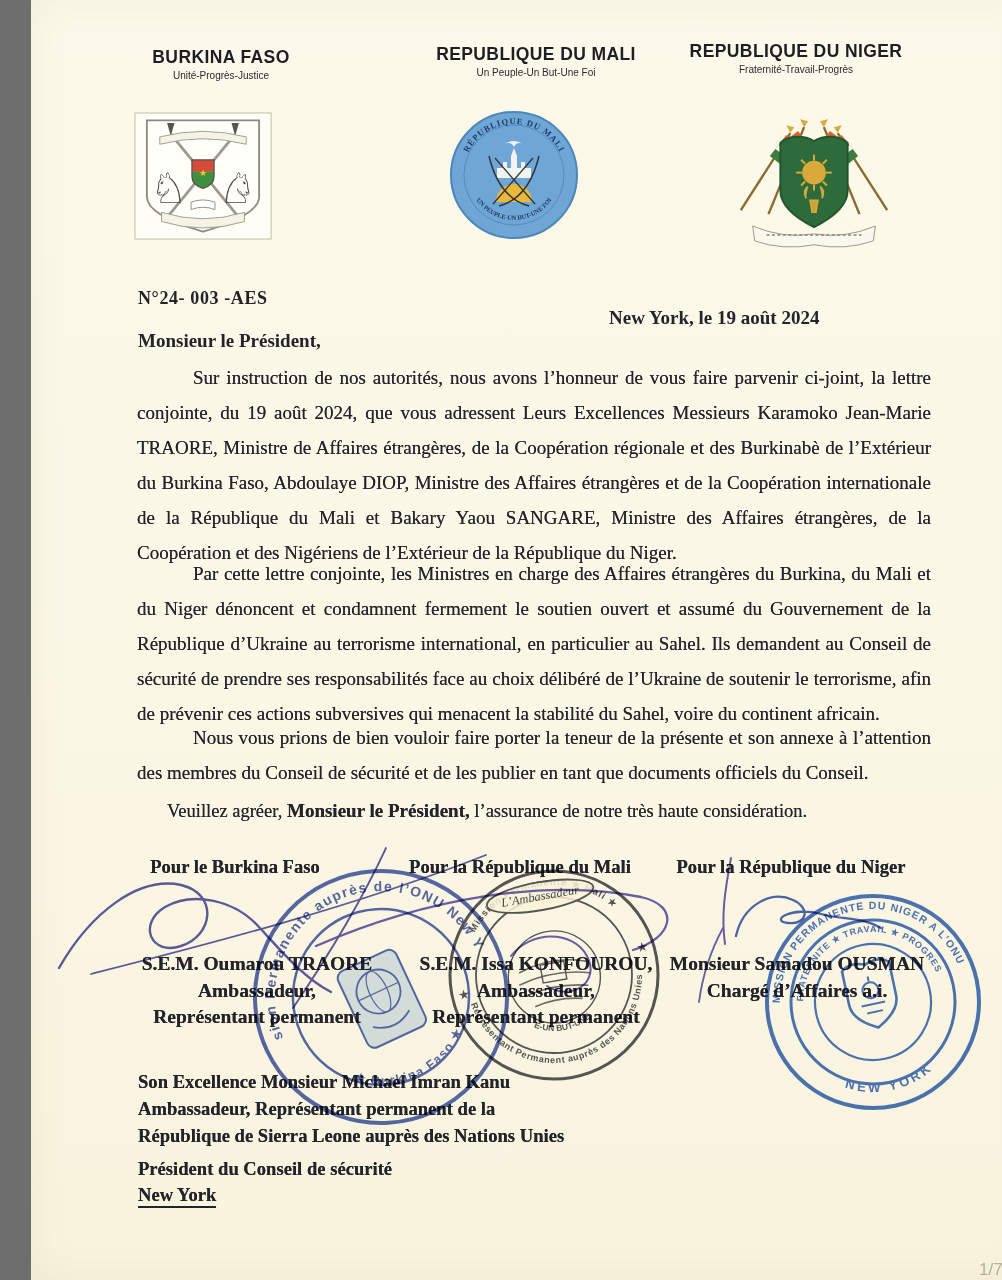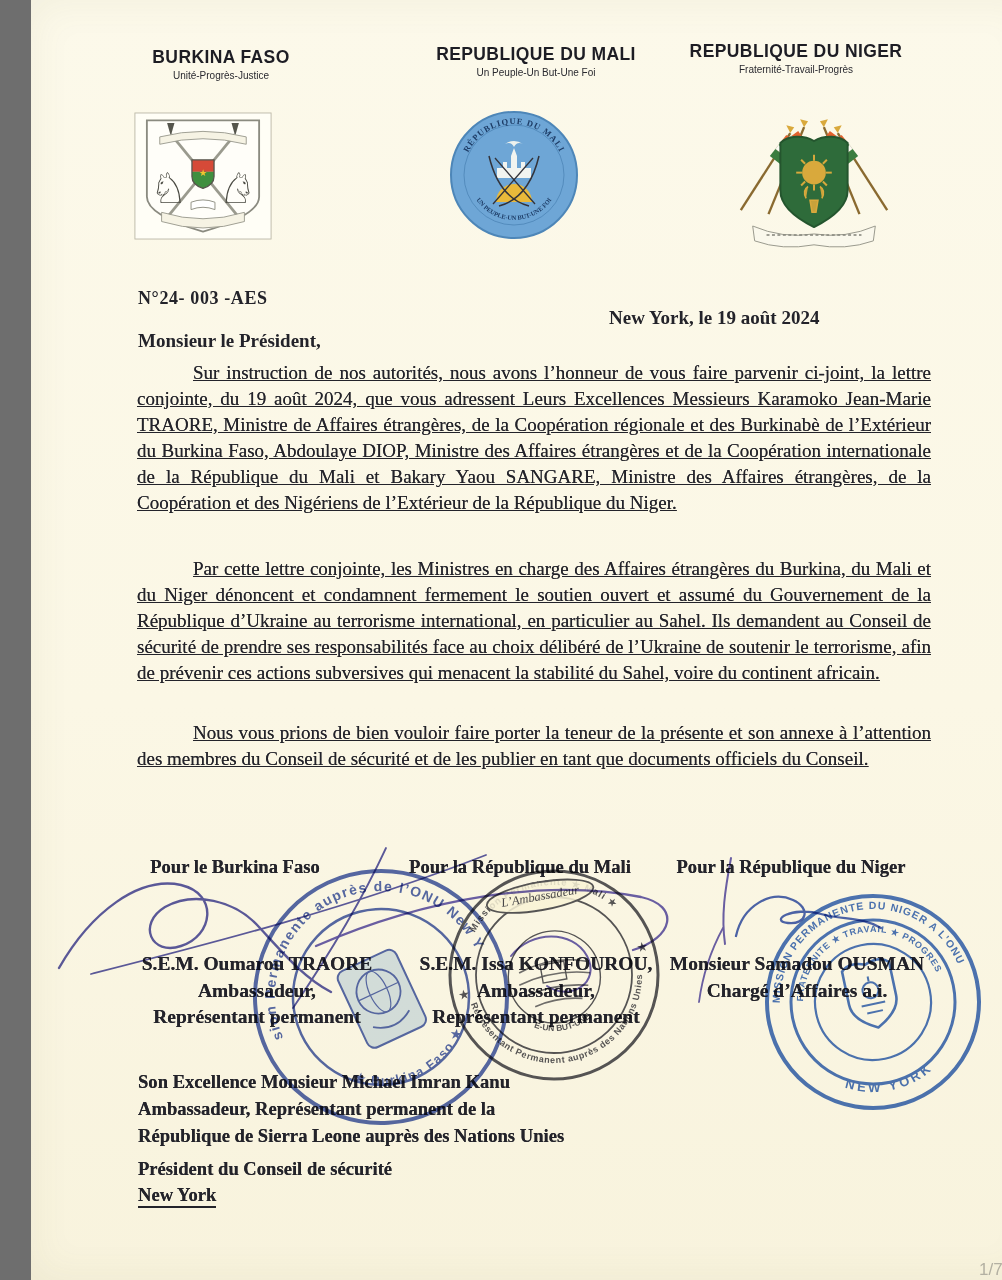--- a/index.html
+++ b/index.html
@@ -12,24 +12,23 @@
     margin-left:31px;
   }
   .abs{position:absolute;}
   .ctr{transform:translateX(-50%);white-space:nowrap;text-align:center;}
   .hdr-name{font-family:"Liberation Sans",sans-serif;font-weight:700;font-size:17.5px;letter-spacing:.4px;color:#1d1d24;}
   .hdr-motto{font-family:"Liberation Sans",sans-serif;font-weight:400;font-size:10px;color:#2a2a30;text-align:right;}
   .ref{font-weight:700;font-size:18px;letter-spacing:.6px;}
   .dateline{font-weight:700;font-size:19px;}
   .salutation{font-weight:700;font-size:19px;}
   .para{
-    left:106px;width:794px;font-size:19px;line-height:26px;
+    left:106px;width:794px;font-size:19px;line-height:35px;
     text-align:justify;text-indent:56px;
     text-shadow:0 0 .5px rgba(34,34,42,.8);
-    text-decoration:underline;
   }
   .closing{left:136px;font-size:18.5px;white-space:nowrap;text-shadow:0 0 .5px rgba(34,34,42,.8);}
   .closing b{font-size:19px;}
   .sig-h{font-weight:700;font-size:18.6px;text-shadow:0 0 .4px rgba(34,34,42,.9);}
   .sig-block{text-align:center;transform:translateX(-50%);font-weight:700;font-size:19.5px;line-height:26.5px;white-space:nowrap;text-shadow:0 0 .4px rgba(34,34,42,.85);}
   .addr{font-weight:700;font-size:18.6px;line-height:27px;text-shadow:0 0 .4px rgba(34,34,42,.85);}
   .addr-pos{font-weight:700;font-size:18.6px;text-shadow:0 0 .4px rgba(34,34,42,.85);text-align:right;}
   .addr-city{font-weight:700;font-size:18.6px;border-bottom:2px solid #23232a;display:inline-block;text-shadow:0 0 .4px rgba(34,34,42,.85);}
   .pagenum{font-family:Liberation Sans, sans-serif;font-size:17px;color:#b3b0a2;}
   .stamp{mix-blend-mode:multiply;opacity:.93;}
@@ -142,20 +141,21 @@
     <line x1="42" y1="121" x2="138" y2="121" stroke="#8a8a80" stroke-width="2" stroke-dasharray="3 2.5" opacity=".8"></line>
   </svg>
 
   <div class="abs ref" style="left:107px;top:288px">N°24- 003  -AES</div>
   <div class="abs dateline" style="left:578px;top:307px">New York, le 19 août 2024</div>
   <div class="abs salutation" style="left:107px;top:330px">Monsieur le Président,</div>
 
   <div class="abs para" style="top:360px">Sur instruction de nos autorités, nous avons l’honneur de vous faire parvenir ci-joint, la lettre conjointe, du 19 août 2024, que vous adressent Leurs Excellences Messieurs Karamoko Jean-Marie TRAORE, Ministre de Affaires étrangères, de la Coopération régionale et des Burkinabè de l’Extérieur du Burkina Faso, Abdoulaye DIOP, Ministre des Affaires étrangères et de la Coopération internationale de la République du Mali et Bakary Yaou SANGARE, Ministre des Affaires étrangères, de la Coopération et des Nigériens de l’Extérieur de la République du Niger.</div>
   <div class="abs para" style="top:556px">Par cette lettre conjointe, les Ministres en charge des Affaires étrangères du Burkina, du Mali et du Niger dénoncent et condamnent fermement le soutien ouvert et assumé du Gouvernement de la République d’Ukraine au terrorisme international, en particulier au Sahel. Ils demandent au Conseil de sécurité de prendre ses responsabilités face au choix délibéré de l’Ukraine de soutenir le terrorisme, afin de prévenir ces actions subversives qui menacent la stabilité du Sahel, voire du continent africain.</div>
   <div class="abs para" style="top:720px">Nous vous prions de bien vouloir faire porter la teneur de la présente et son annexe à l’attention des membres du Conseil de sécurité et de les publier en tant que documents officiels du Conseil.</div>
+  <div class="abs closing" style="top:800px"><span>Veuillez agréer, </span><b>Monsieur le Président,</b><span> l’assurance de notre très haute considération.</span></div>
 
   <div class="abs ctr sig-h" style="left:204px;top:856px">Pour le Burkina Faso</div>
   <div class="abs ctr sig-h" style="left:489px;top:856px">Pour la République du Mali</div>
   <div class="abs ctr sig-h" style="left:760px;top:856px">Pour la République du Niger</div>
 
   <div class="abs sig-block" style="left:226px;top:951px">
     <div>S.E.M. Oumarou TRAORE</div>
     <div>Ambassadeur,</div>
     <div>Représentant permanent</div>
   </div>

